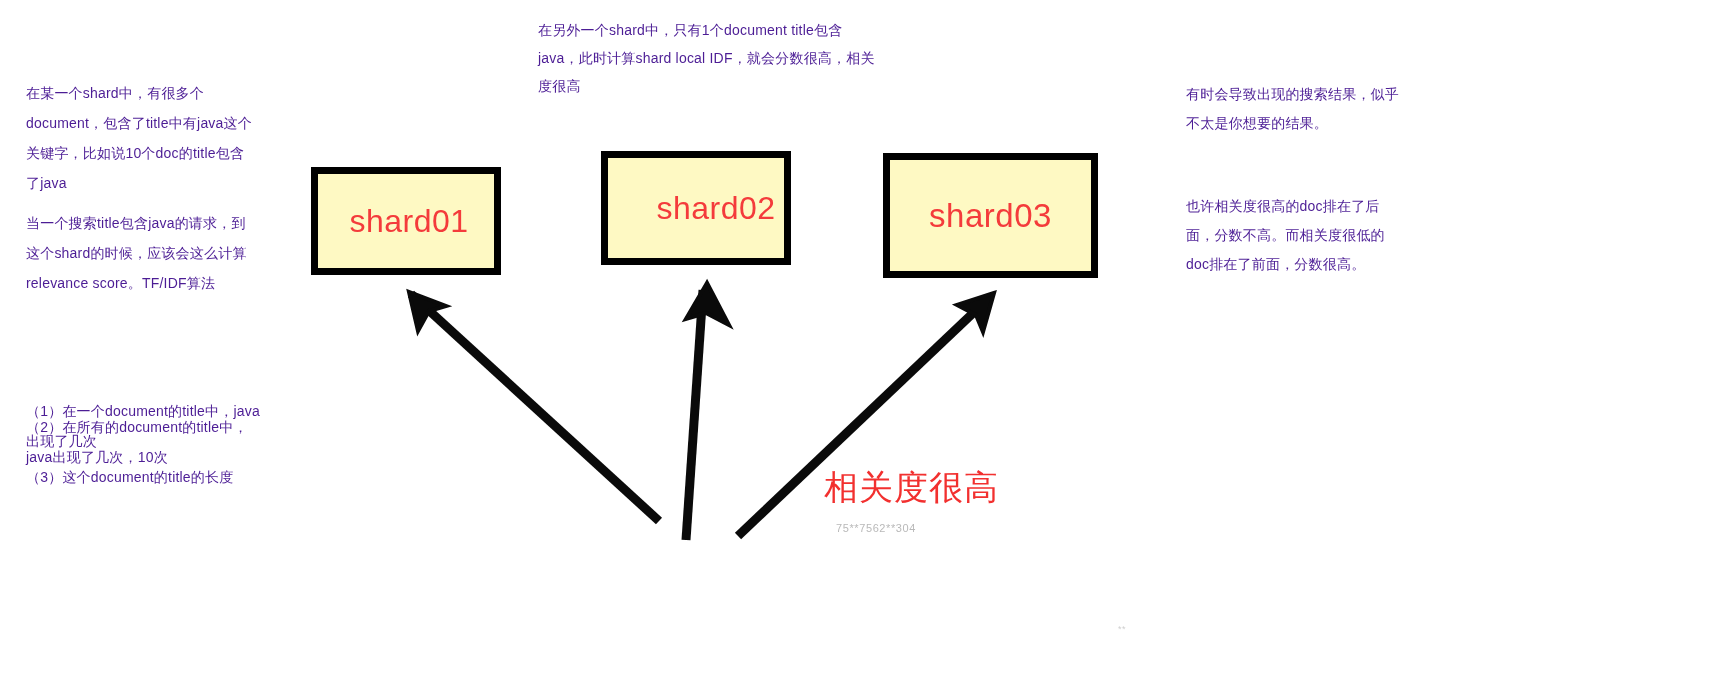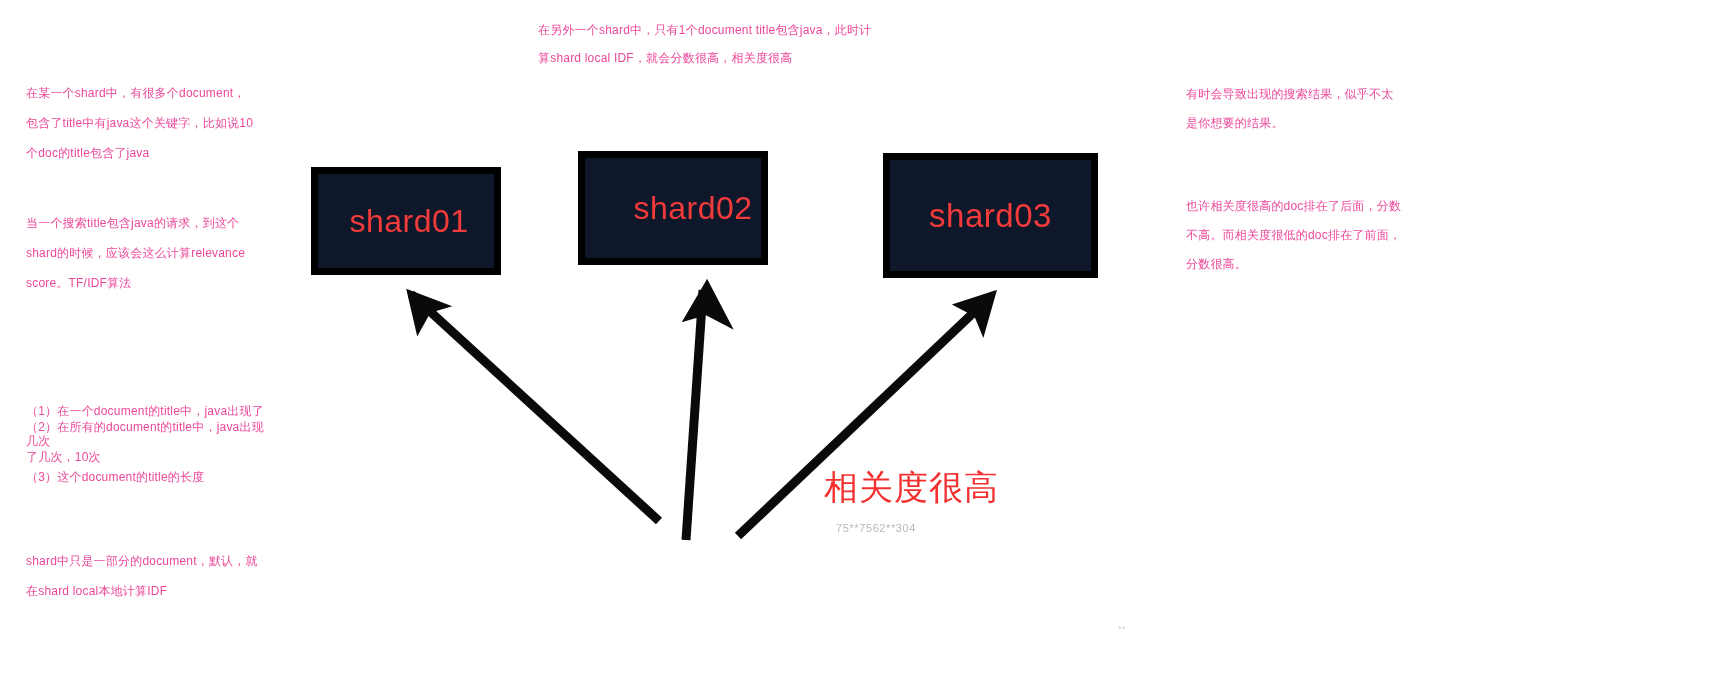--- a/index.html
+++ b/index.html
@@ -17,61 +17,61 @@
   }
 
   .canvas {
     position: absolute;
     inset: 0;
   }
 
   
   .note {
     position: absolute;
-    font-size: 12px;
+    font-size: 14px;
     line-height: 30px;
-    color: #ec4899;
+    color: #4c1d95;
     white-space: pre-wrap;
     letter-spacing: 0.2px;
   }
 
   #note-left-1 { left: 26px; top: 78px;  width: 228px; }
   #note-left-2 { left: 26px; top: 208px; width: 232px; }
   #note-left-3 { left: 26px; top: 352px; width: 238px; margin-top: 44px; }
   #note-left-4 { left: 26px; top: 412px; width: 242px; }
   #note-left-5 { left: 26px; top: 462px; width: 238px; }
   #note-left-6 { left: 26px; top: 546px; width: 234px; }
 
   #note-top-center { left: 538px; top: 16px; width: 340px; line-height: 28px; }
 
   #note-right-1 { left: 1186px; top: 80px;  width: 216px; line-height: 29px; }
   #note-right-2 { left: 1186px; top: 192px; width: 218px; line-height: 29px; }
 
   
   .shard-box {
     position: absolute;
     border: 7px solid #000000;
-    background: #0f172a;
+    background: #fef9c3;
     box-sizing: border-box;
     display: flex;
     align-items: center;
     justify-content: center;
   }
   .shard-label {
     font-size: 33px;
     color: #f43b3b;
     letter-spacing: 0.5px;
     line-height: 1;
     font-family: "Liberation Sans", "DejaVu Sans", sans-serif;
   }
 
   #shard-box-01 { left: 311px; top: 167px; width: 190px; height: 108px; }
   #shard-box-01 .shard-label { font-size: 32px; margin-left: 6px; }
 
-  #shard-box-02 { left: 578px; top: 151px; width: 190px; height: 114px; padding-left: 40px; }
+  #shard-box-02 { left: 601px; top: 151px; width: 190px; height: 114px; padding-left: 40px; }
   #shard-box-02 .shard-label { font-size: 32px; }
 
   #shard-box-03 { left: 883px; top: 153px; width: 215px; height: 125px; }
   #shard-box-03 .shard-label { font-size: 33px; }
 
   
   #arrows-layer {
     position: absolute;
     left: 0; top: 0;
     width: 1710px;
@@ -118,21 +118,20 @@
   <div class="note" id="note-left-1">在某一个shard中，有很多个document，包含了title中有java这个关键字，比如说10个doc的title包含了java</div>
 
   <div class="note" id="note-left-2">当一个搜索title包含java的请求，到这个shard的时候，应该会这么计算relevance score。TF/IDF算法</div>
 
   <div class="note" id="note-left-3">（1）在一个document的title中，java出现了几次</div>
 
   <div class="note" id="note-left-4">（2）在所有的document的title中，java出现了几次，10次</div>
 
   <div class="note" id="note-left-5">（3）这个document的title的长度</div>
 
-  <div class="note" id="note-left-6">shard中只是一部分的document，默认，就在shard local本地计算IDF</div>
 
   <div class="note" id="note-top-center">在另外一个shard中，只有1个document title包含java，此时计算shard local IDF，就会分数很高，相关度很高</div>
 
   <div class="note" id="note-right-2">也许相关度很高的doc排在了后面，分数不高。而相关度很低的doc排在了前面，分数很高。</div>
 
   <div class="note" id="note-right-1">有时会导致出现的搜索结果，似乎不太是你想要的结果。</div>
 
   <div class="shard-box" id="shard-box-01">
     <span class="shard-label">shard01</span>
   </div>

